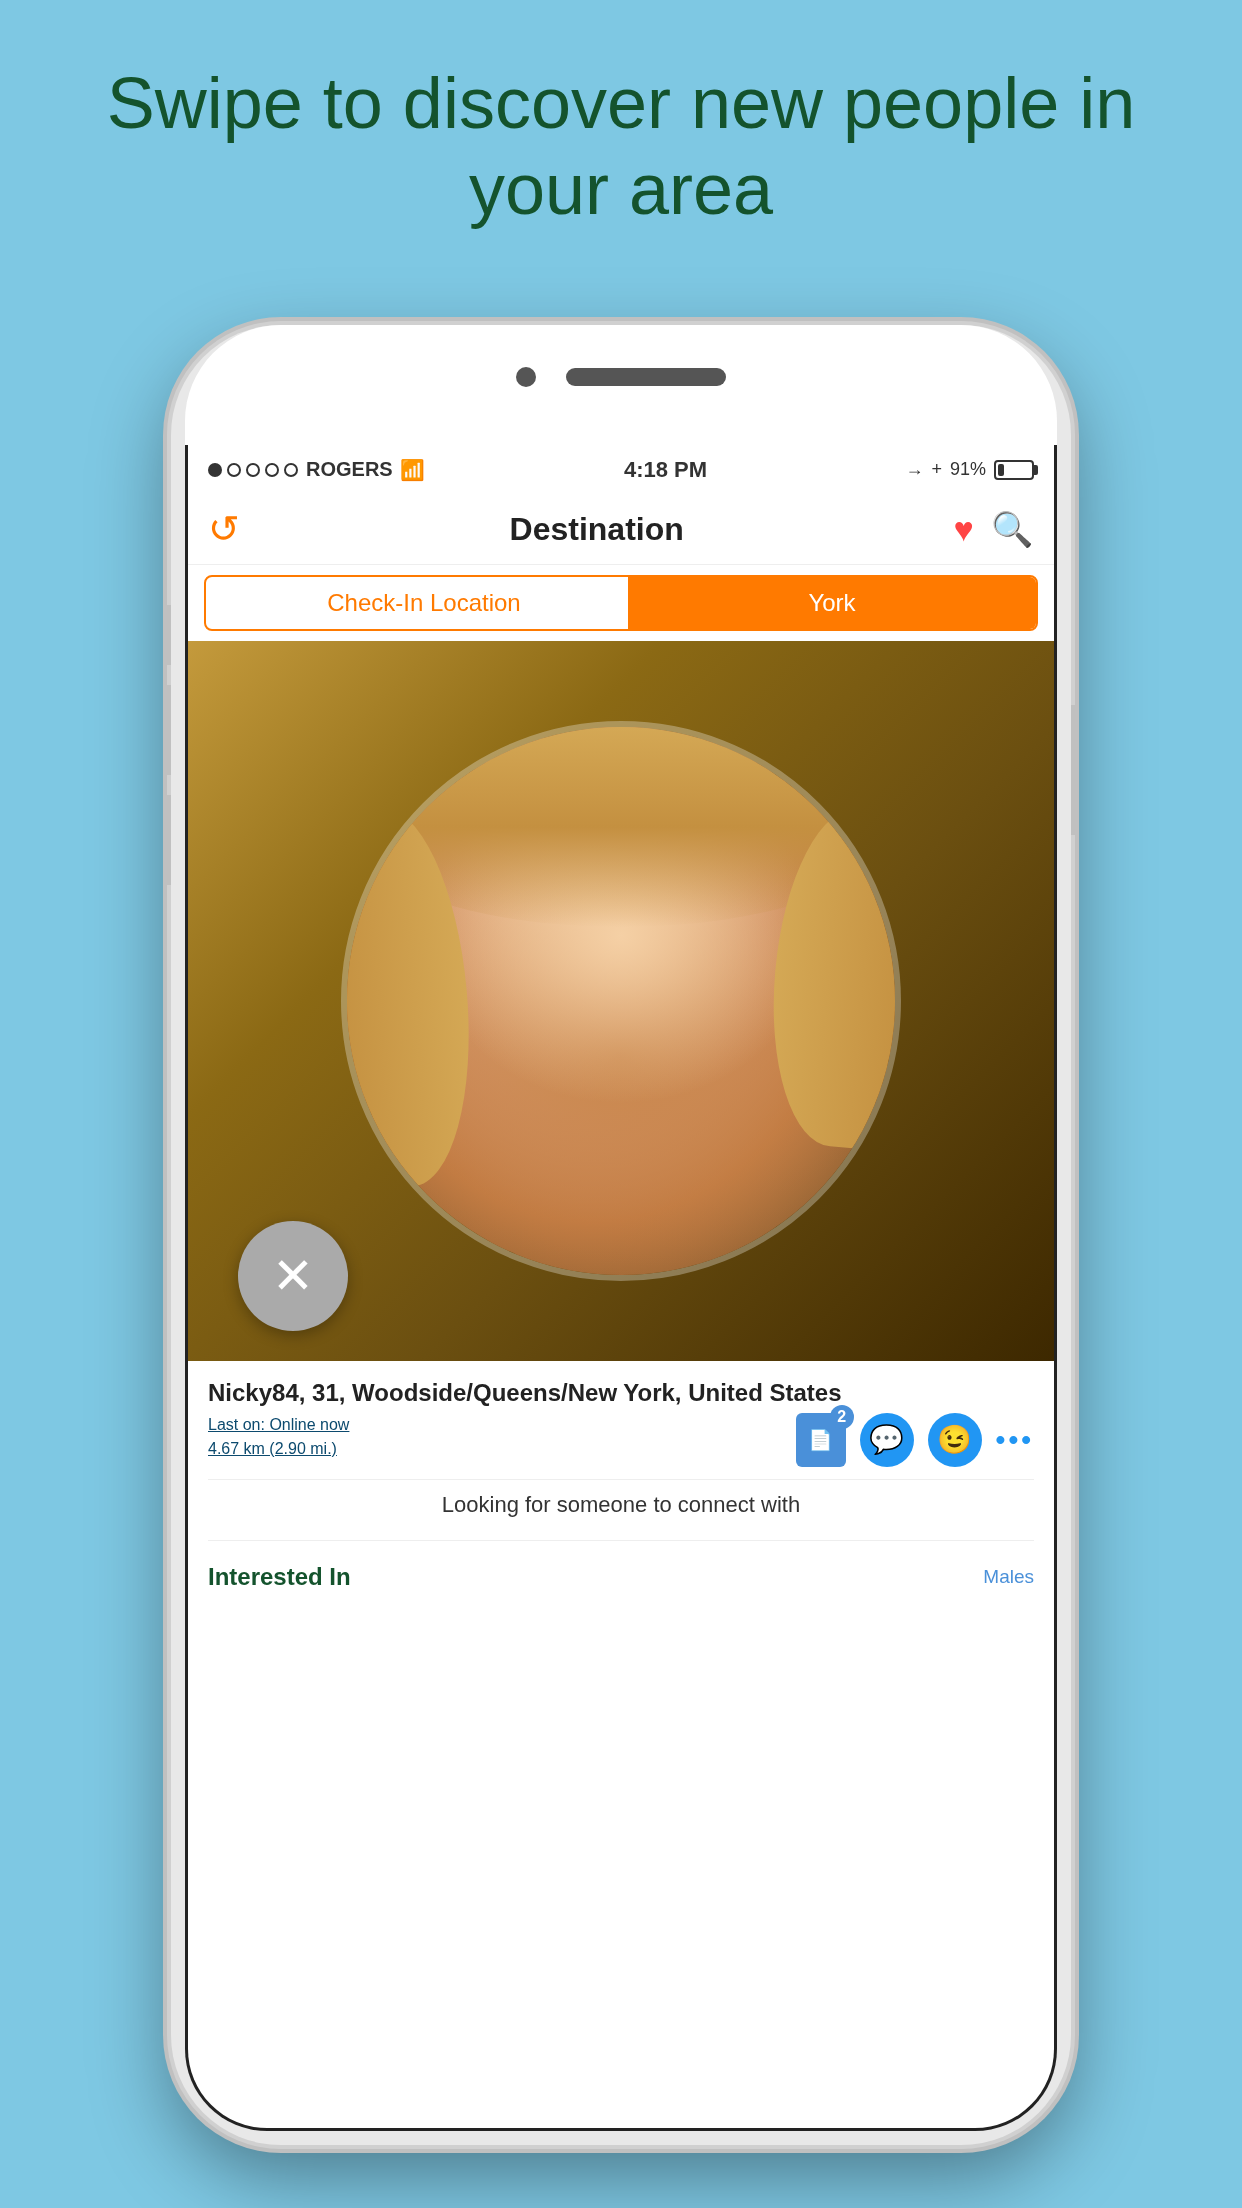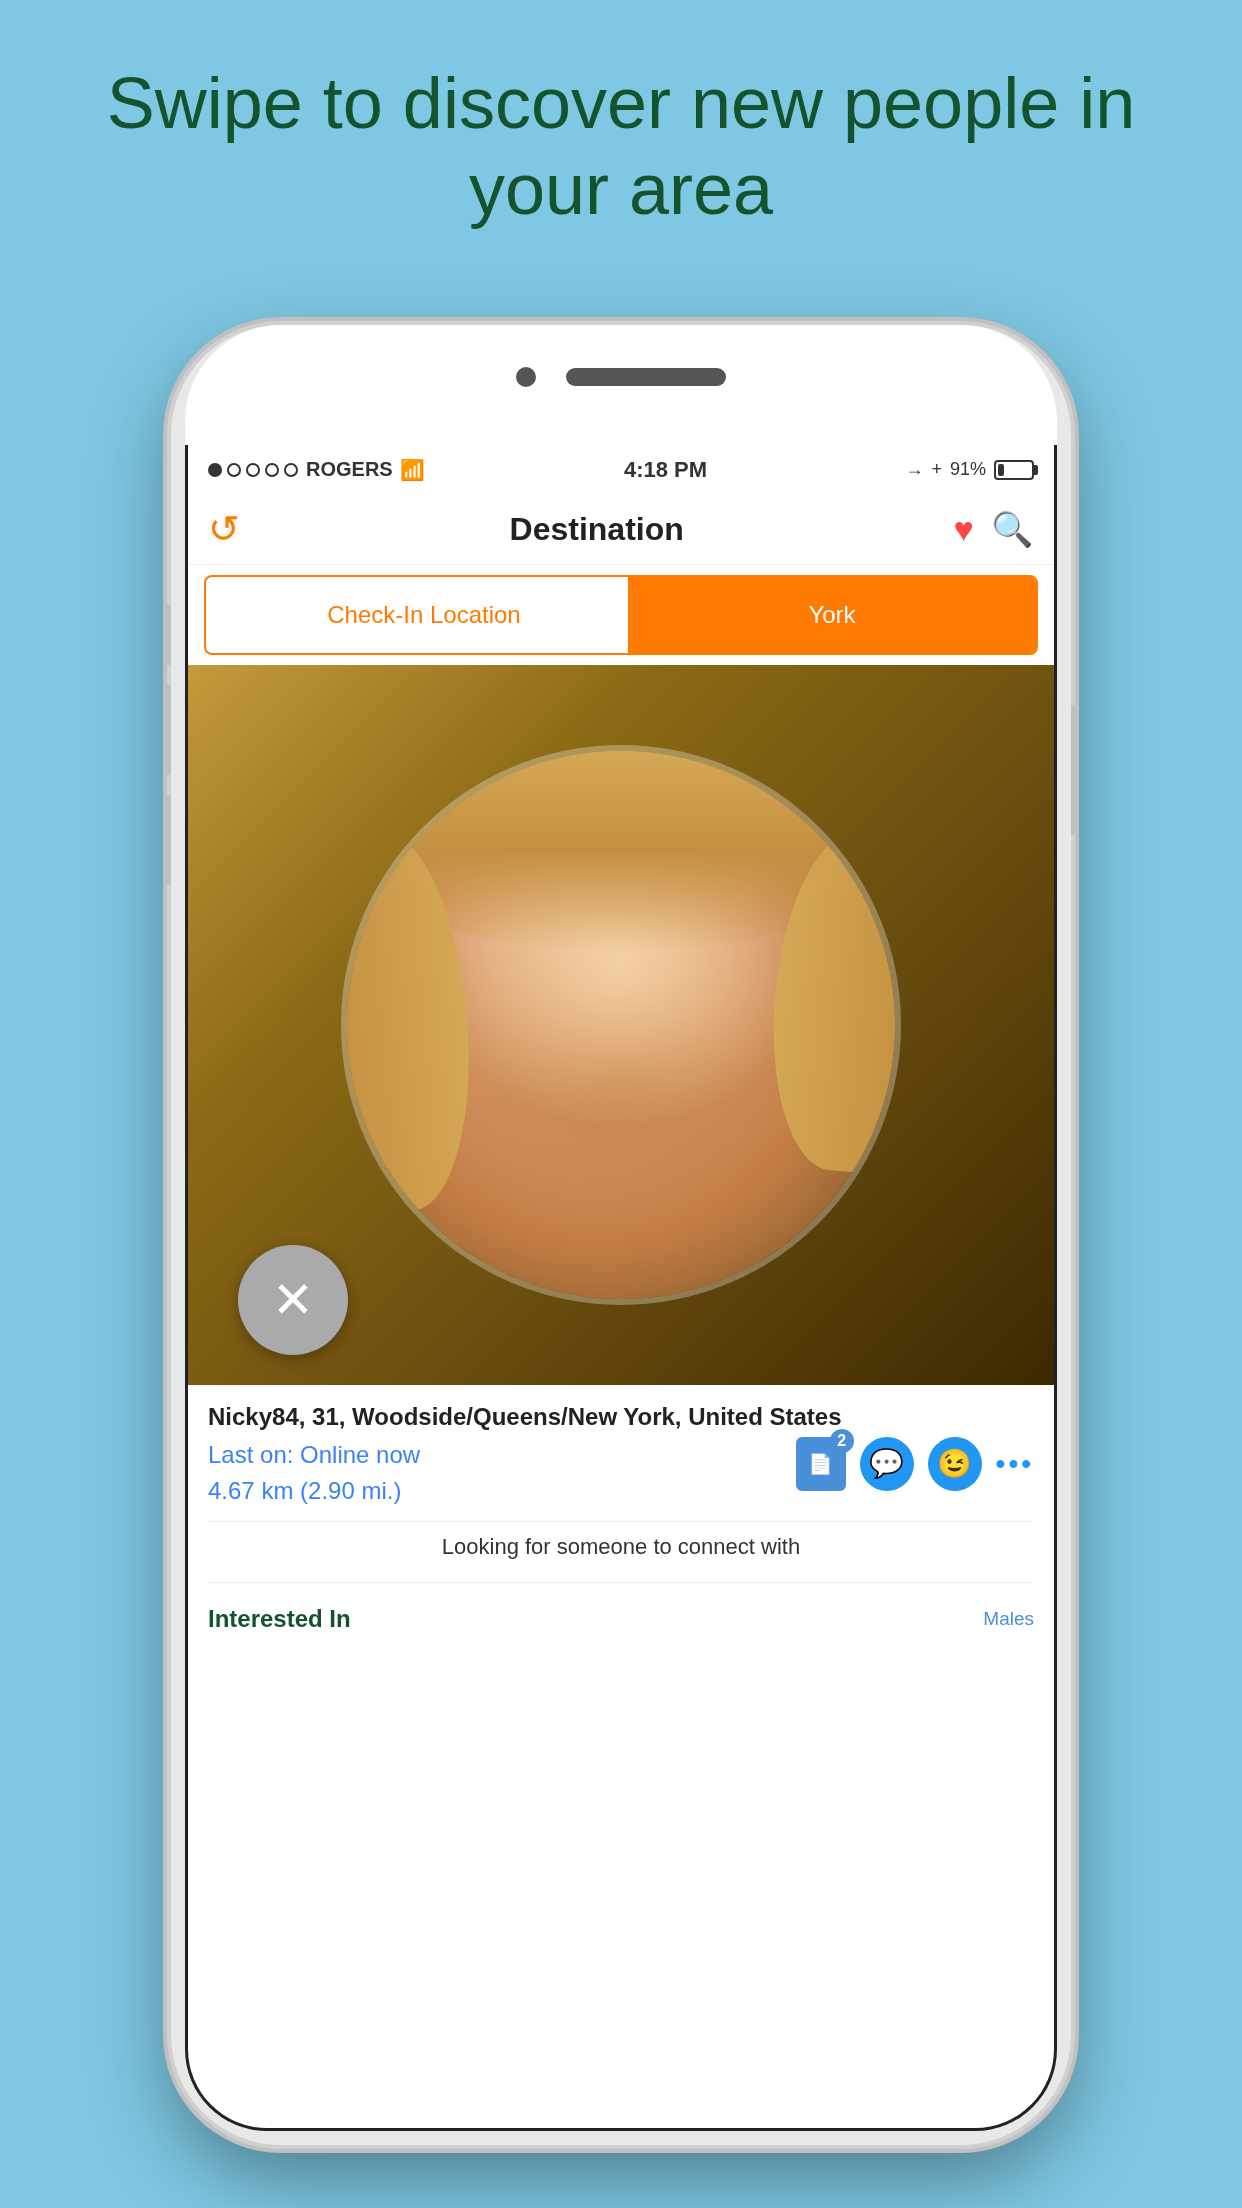--- a/index.html
+++ b/index.html
@@ -218,21 +218,21 @@
     }
 
     .nav-search {
       color: #FF7A00;
       font-size: 34px;
     }
 
     
     .tab-bar {
       display: flex;
-      height: 80px;
+      height: 56px;
       margin: 10px 16px;
       border: 2px solid #FF7A00;
       border-radius: 8px;
       overflow: hidden;
       padding-left: 14px;
     }
 
     .tab-checkin {
       flex: 1;
       display: flex;
@@ -387,23 +387,24 @@
     }
 
     .profile-meta {
       display: flex;
       align-items: flex-start;
       justify-content: space-between;
       margin-top: 6px;
     }
 
     .profile-status {
-      font-size: 24px;
-      color: #3b82f6;
+      font-size: 16px;
+      color: #0c4a6e;
       line-height: 1.5;
+      text-decoration: underline;
     }
 
     .profile-actions {
       display: flex;
       align-items: center;
       gap: 14px;
     }
 
     .badge-count {
       position: relative;

